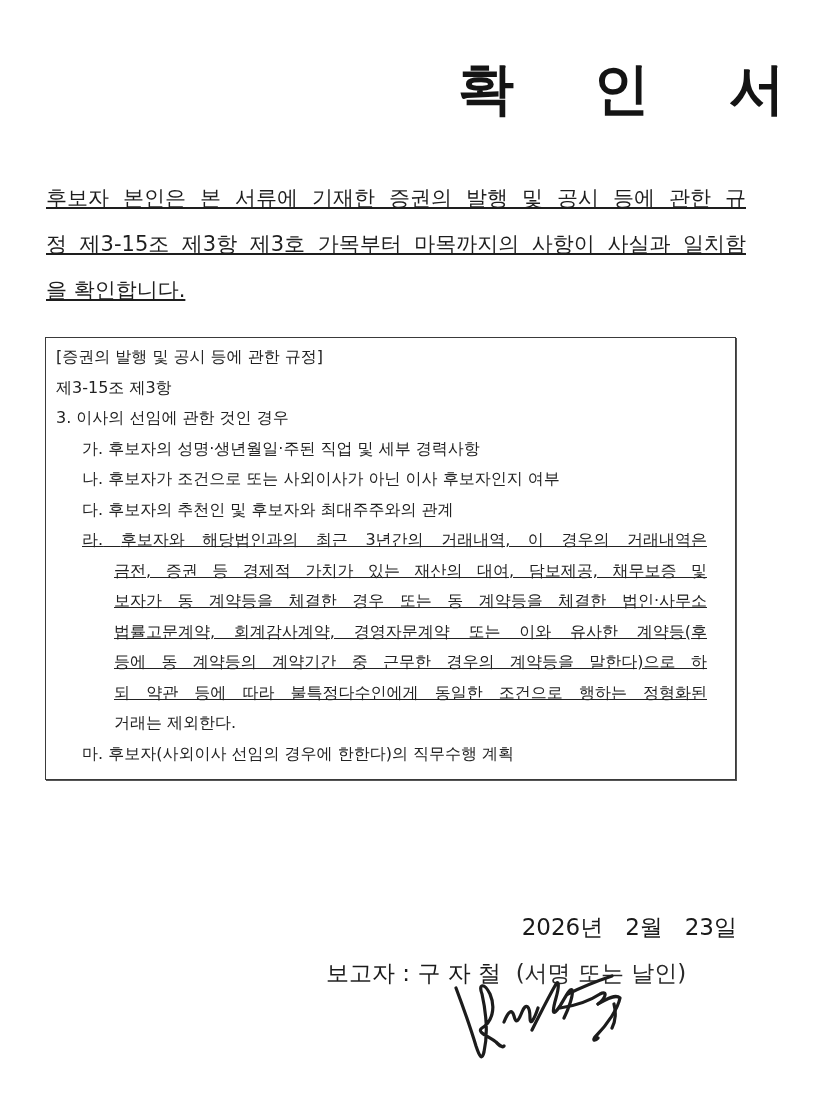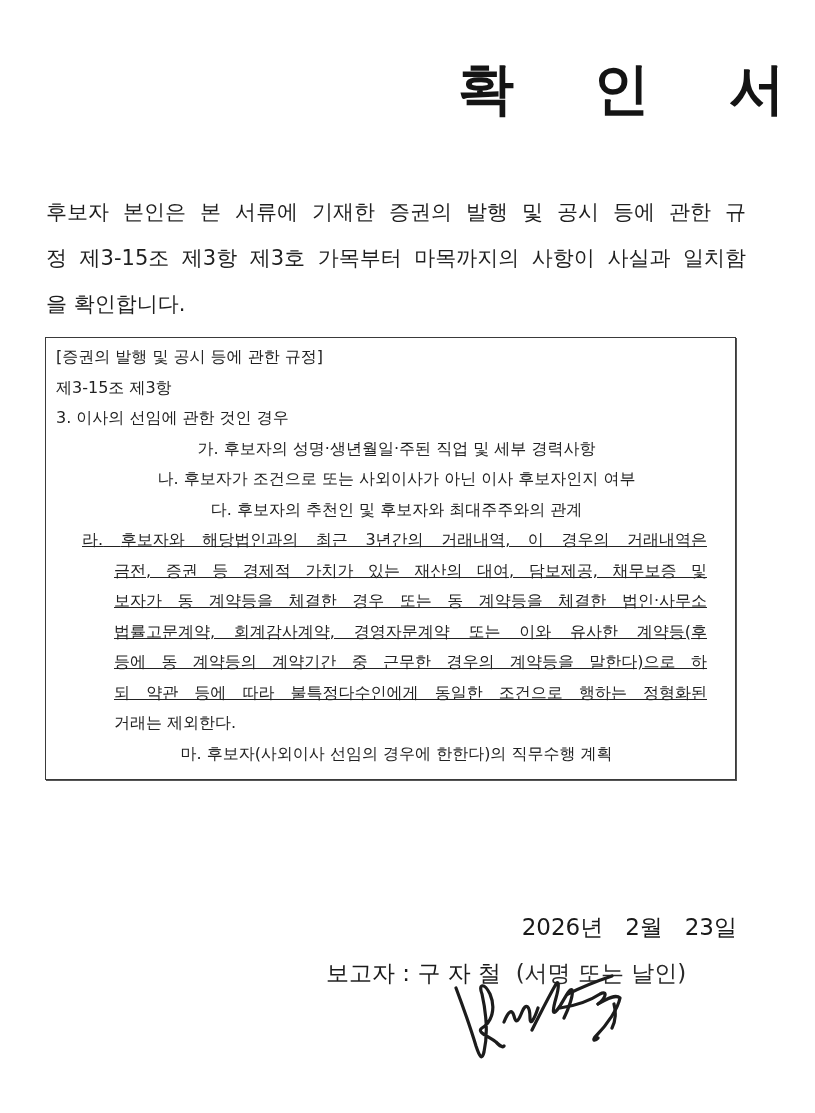--- a/index.html
+++ b/index.html
@@ -23,25 +23,26 @@
       text-align: right;
       font-size: 56px;
       font-weight: bold;
       letter-spacing: 30px;
       text-indent: 30px;
       color: #141414;
     }
     .intro {
       position: absolute;
       left: 46px;
-      top: 189px;
+      top: 175px;
       width: 700px;
       font-size: 21px;
       line-height: 46px;
       color: #1e1e1e;
+      text-decoration: underline;
     }
     .intro .line {
       display: block;
       white-space: nowrap;
       text-align: justify;
       text-align-last: justify;
     }
     .intro .line.last {
       text-align-last: left;
     }
@@ -56,21 +57,21 @@
       box-sizing: border-box;
       padding: 4px 24px 0 10px;
       font-size: 16px;
       line-height: 30.5px;
       color: #222;
     }
     .regbox .row {
       display: block;
       white-space: nowrap;
     }
-    .regbox .ind1 { padding-left: 26px; text-align: center; }
+    .regbox .ind1 { padding-left: 26px; }
     .regbox .ind2 { padding-left: 58px; }
     .regbox .just {
       text-align: justify;
       text-align-last: justify;
       white-space: nowrap;
       margin-right: 4px;
       text-decoration: underline;
     }
     .date {
       position: absolute;

